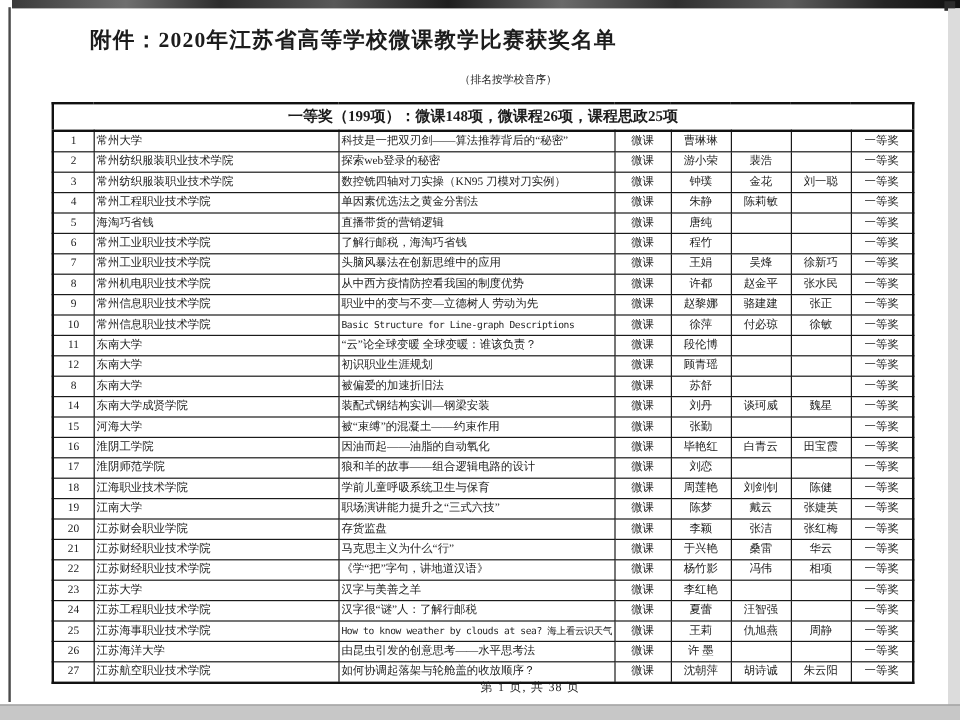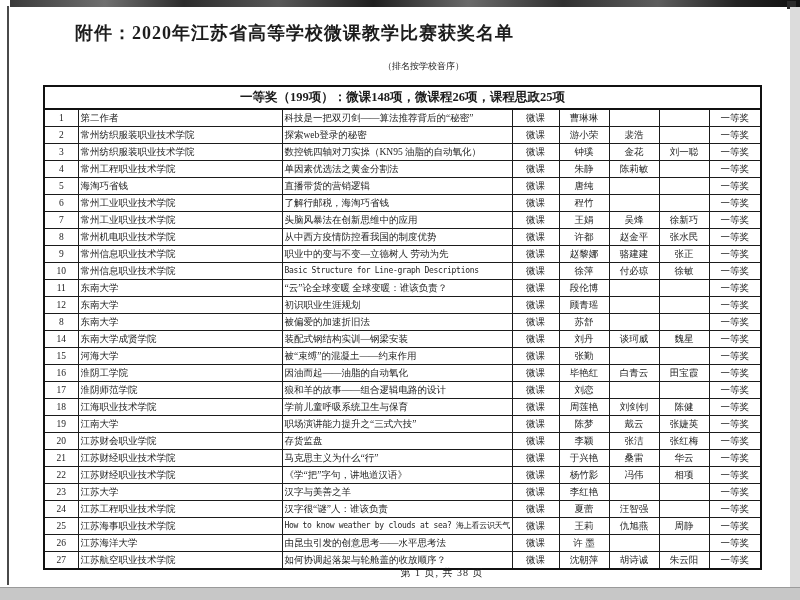--- a/index.html
+++ b/index.html
@@ -88,42 +88,42 @@
       <col style="width:52px">
   </colgroup>
   <thead>
     <tr>
       <th class="banner-cell" colspan="8">一等奖（199项）：微课148项，微课程26项，课程思政25项</th>
     </tr>
   </thead>
   <tbody>
       <tr>
         <td>1</td>
-        <td class="left">第二作者</td>
+        <td class="left">常州大学</td>
         <td class="left">科技是一把双刃剑——算法推荐背后的“秘密”</td>
         <td>微课</td>
         <td>曹琳琳</td>
         <td></td>
         <td></td>
         <td>一等奖</td>
       </tr>
       <tr>
         <td>2</td>
         <td class="left">常州纺织服装职业技术学院</td>
         <td class="left">探索web登录的秘密</td>
         <td>微课</td>
         <td>游小荣</td>
         <td>裴浩</td>
         <td></td>
         <td>一等奖</td>
       </tr>
       <tr>
         <td>3</td>
         <td class="left">常州纺织服装职业技术学院</td>
-        <td class="left">数控铣四轴对刀实操（KN95 油脂的自动氧化）</td>
+        <td class="left">数控铣四轴对刀实操（KN95 刀模对刀实例）</td>
         <td>微课</td>
         <td>钟璞</td>
         <td>金花</td>
         <td>刘一聪</td>
         <td>一等奖</td>
       </tr>
       <tr>
         <td>4</td>
         <td class="left">常州工程职业技术学院</td>
         <td class="left">单因素优选法之黄金分割法</td>
@@ -319,21 +319,21 @@
         <td class="left">汉字与美善之羊</td>
         <td>微课</td>
         <td>李红艳</td>
         <td></td>
         <td></td>
         <td>一等奖</td>
       </tr>
       <tr>
         <td>24</td>
         <td class="left">江苏工程职业技术学院</td>
-        <td class="left">汉字很“谜”人：谁该负责</td>
+        <td class="left">汉字很“谜”人：了解行邮税</td>
         <td>微课</td>
         <td>夏蕾</td>
         <td>汪智强</td>
         <td></td>
         <td>一等奖</td>
       </tr>
       <tr>
         <td>25</td>
         <td class="left">江苏海事职业技术学院</td>
         <td class="left latin">How to know weather by clouds at sea? 海上看云识天气</td>

